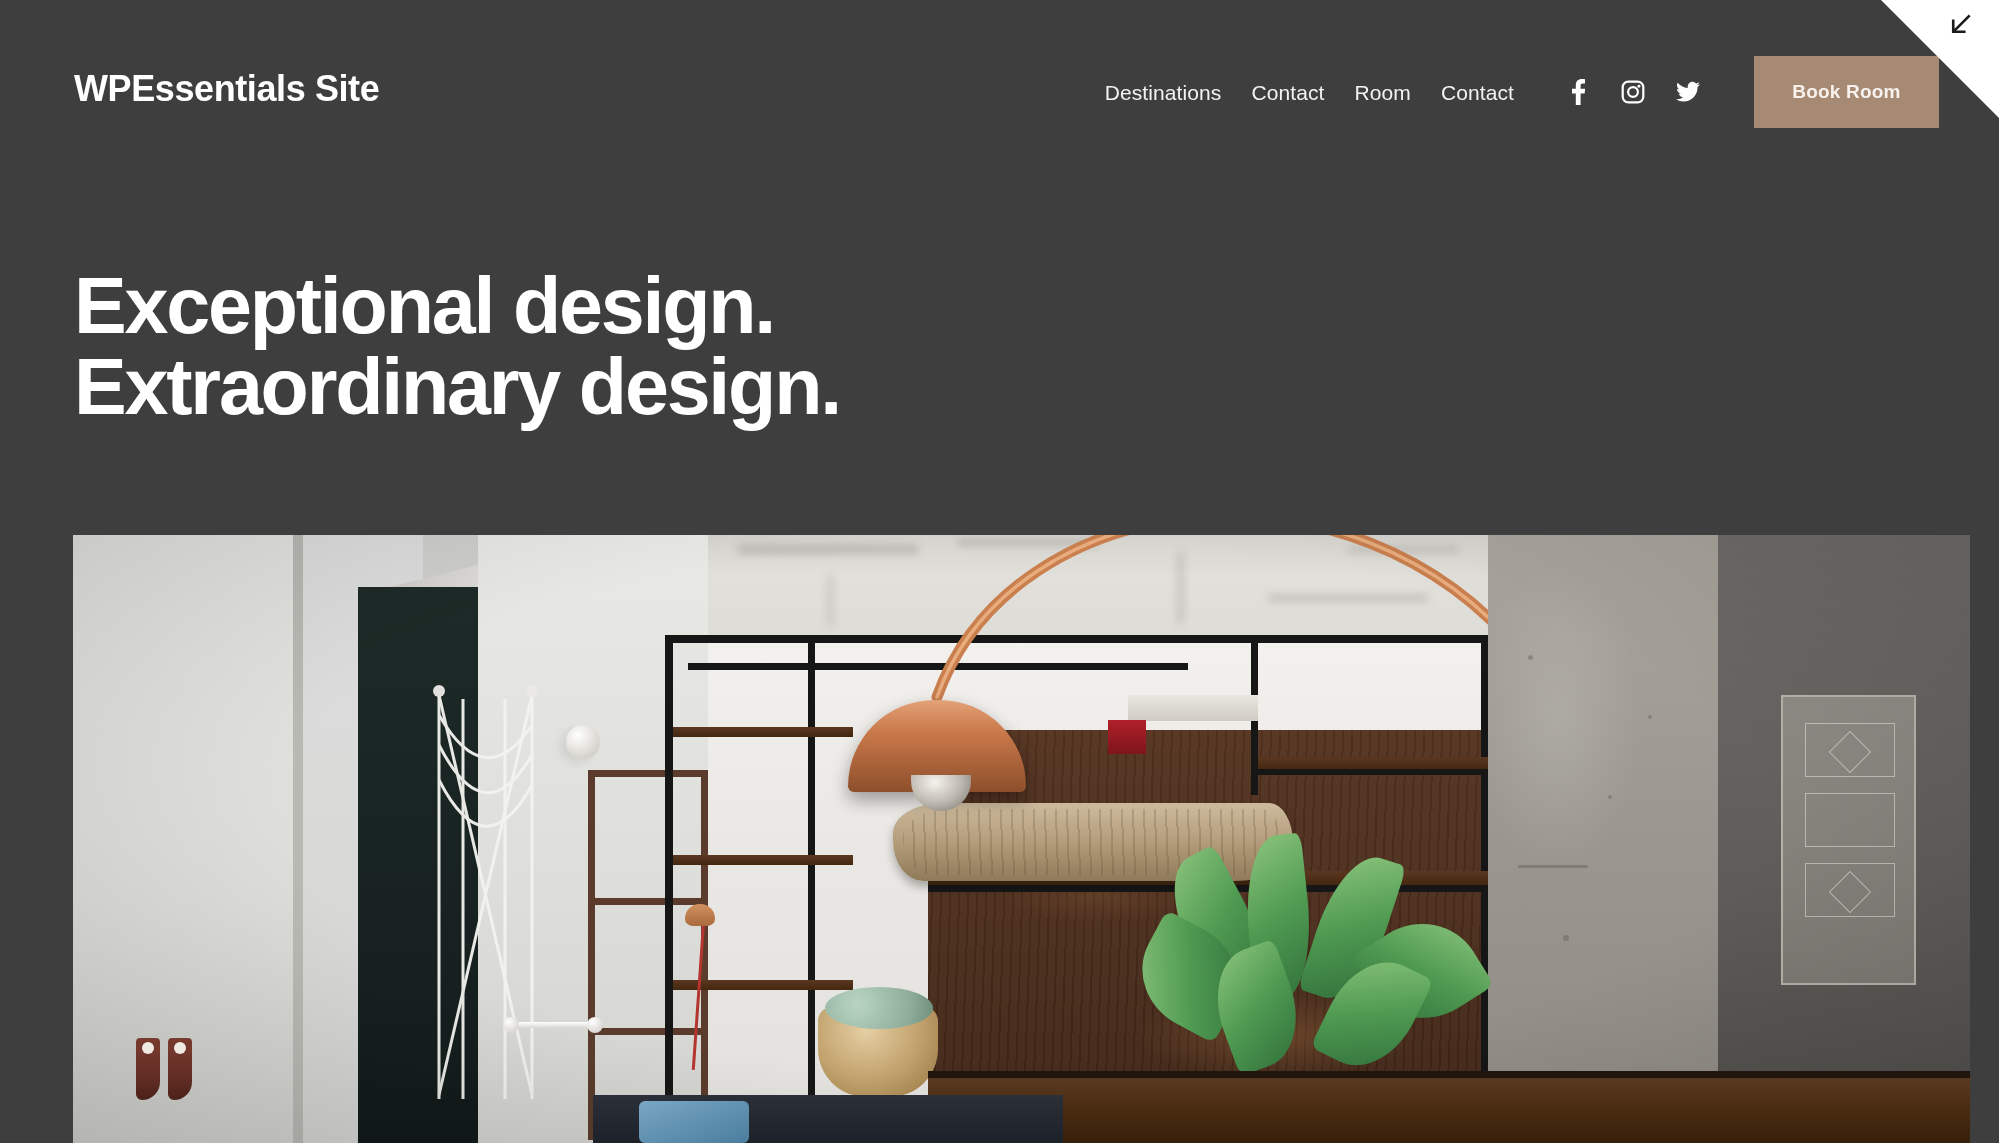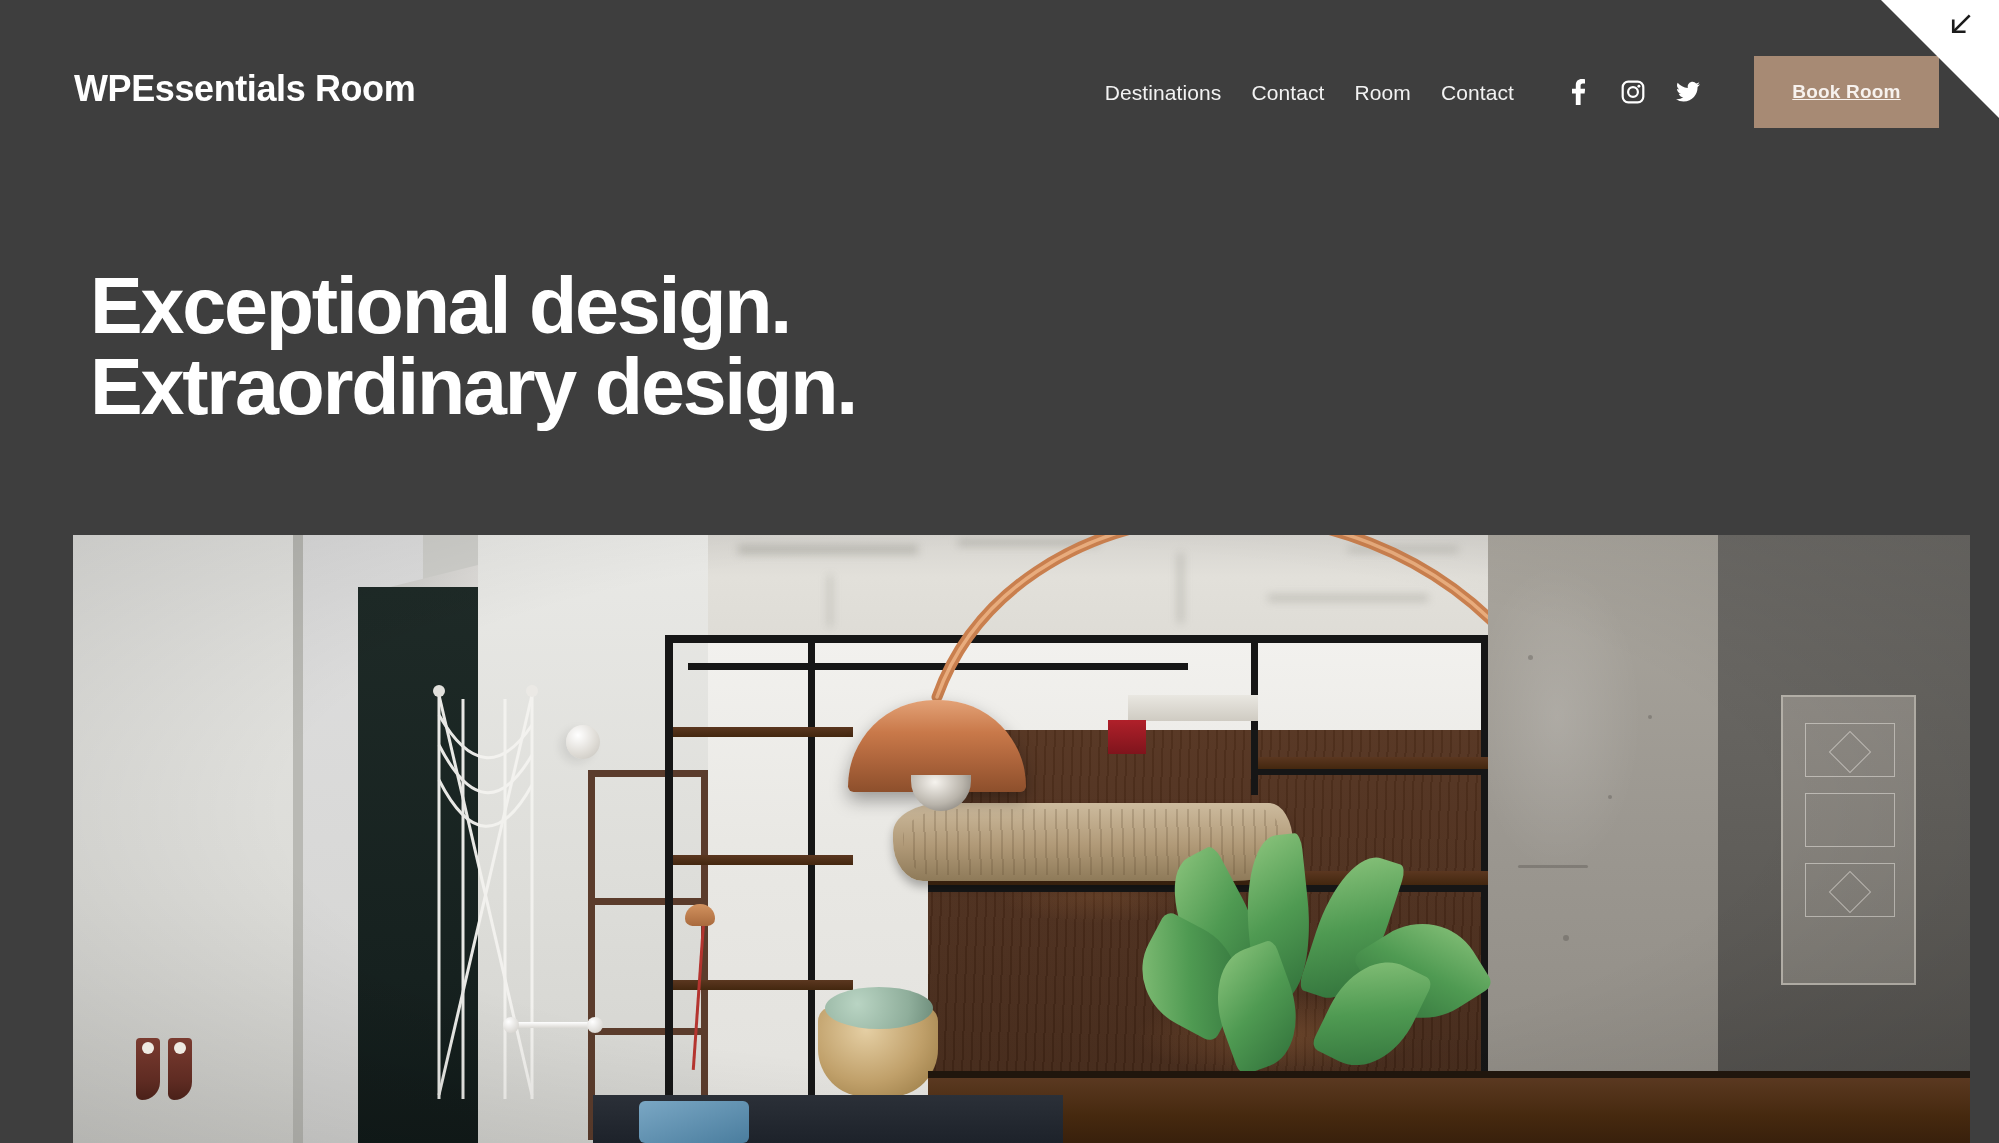--- a/index.html
+++ b/index.html
@@ -116,27 +116,26 @@
     border: none;
     font-family: "Liberation Sans", sans-serif;
     font-size: 19px;
     font-weight: bold;
     letter-spacing: 0.2px;
     cursor: pointer;
     margin-right: 60px;
     display: flex;
     align-items: center;
     justify-content: center;
-    text-decoration: underline;
   }
 
   
   .hero-copy {
     position: absolute;
-    left: 90px;
+    left: 74px;
     top: 265px;
     z-index: 20;
   }
   .hero-line {
     font-size: 79px;
     font-weight: bold;
     color: #ffffff;
     line-height: 1.03;
     letter-spacing: -2.2px;
     white-space: nowrap;
@@ -373,21 +372,21 @@
     pointer-events: none;
   }
 </style>
 </head>
 <body>
 
 <div class="page">
 
   <header class="site-header">
 
-    <div class="brand">WPEssentials Room</div>
+    <div class="brand">WPEssentials Site</div>
 
     <div class="nav-cluster">
 
       <nav class="main-nav">
         <a class="nav-link" href="#">Destinations</a>
         <a class="nav-link" href="#">Contact</a>
         <a class="nav-link" href="#">Room</a>
         <a class="nav-link" href="#">Contact</a>
       </nav>
 

